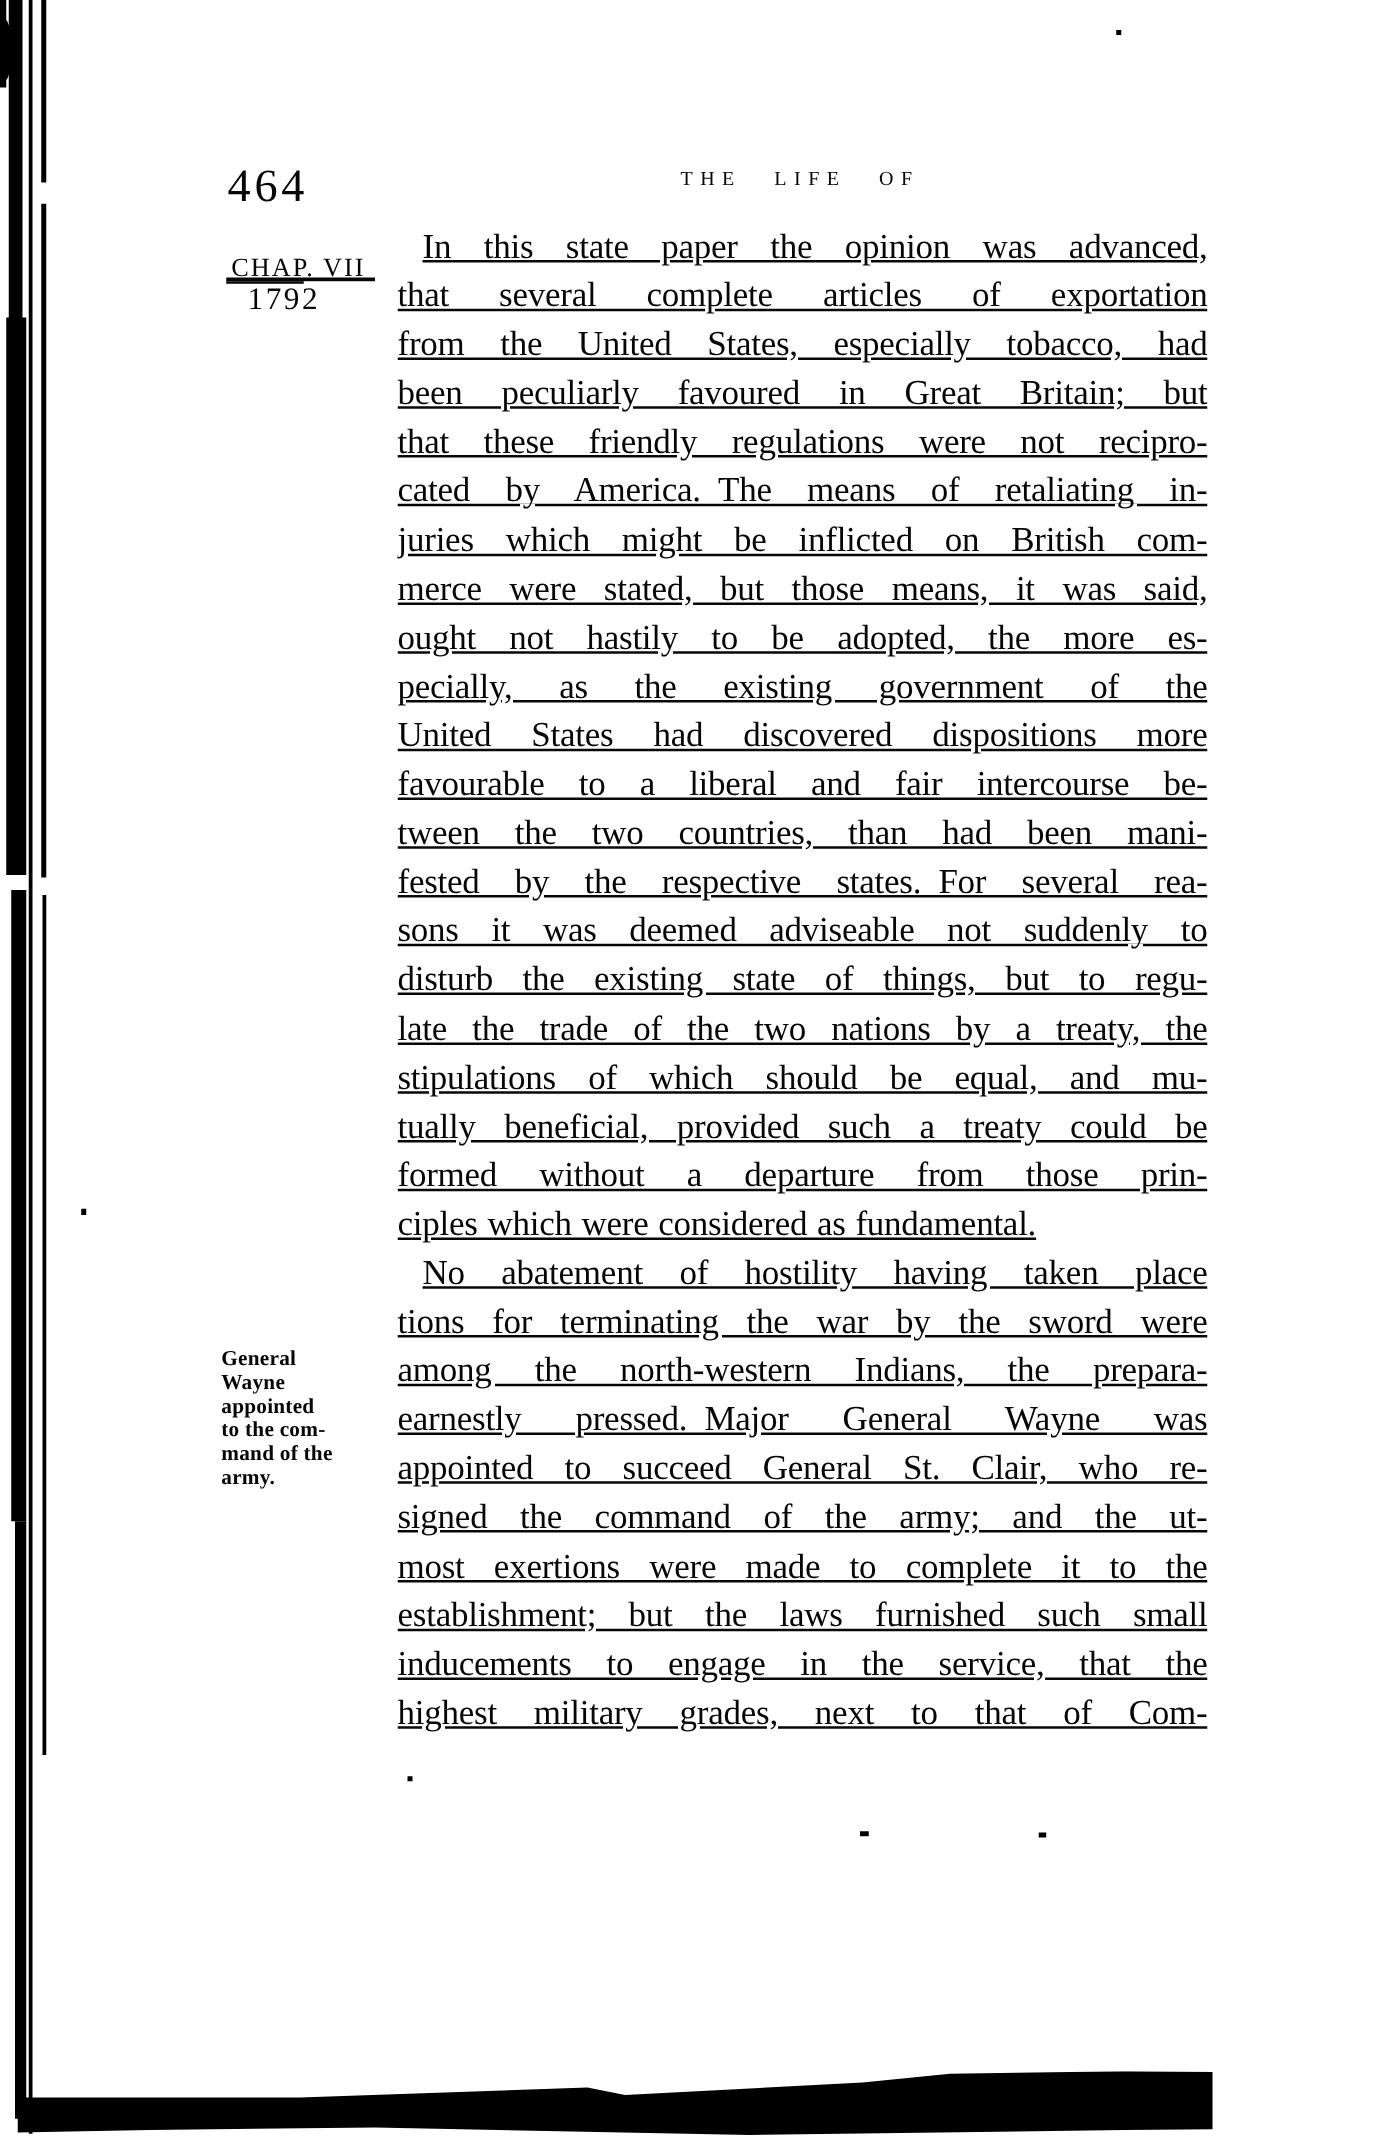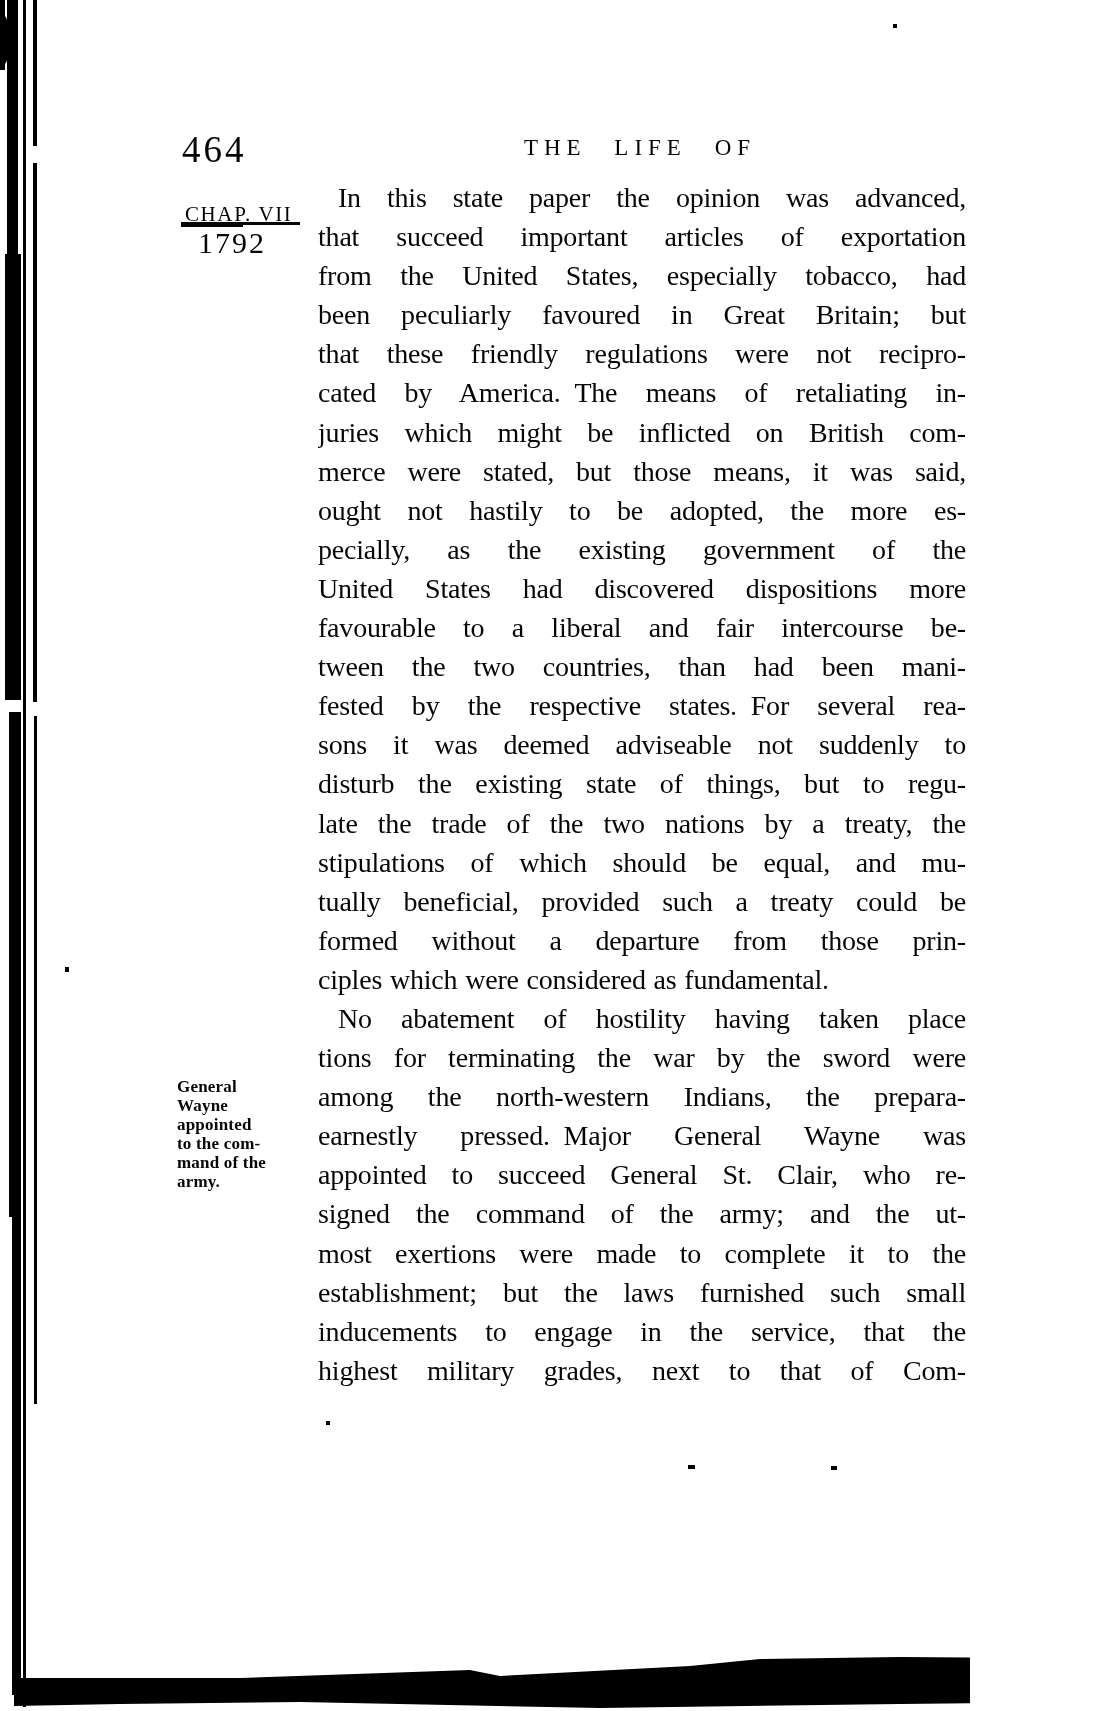--- a/index.html
+++ b/index.html
@@ -4,34 +4,34 @@
 <style>
   html,body{margin:0;padding:0;background:#fff;}
   .page{
     position:relative;width:970px;height:1711px;overflow:hidden;
     background:var(--paper,#ffffff);color:var(--ink,#060606);
     font-family:"Liberation Serif","DejaVu Serif",serif;
   }
   
   .pagenum{position:absolute;left:182px;top:128px;font-size:37px;letter-spacing:3px;}
   .running{position:absolute;left:450px;top:135px;width:380px;text-align:center;
-           font-size:23px;letter-spacing:6px;word-spacing:16px;}
+           font-size:16px;letter-spacing:6px;word-spacing:16px;}
   .chap{position:absolute;left:185px;top:202px;font-size:21px;letter-spacing:1.6px;}
   .rule{position:absolute;left:181px;top:222px;width:119px;height:3px;background:var(--ink,#060606);}
   .rule-smudge{position:absolute;left:181px;top:225px;width:62px;height:2px;background:var(--ink,#060606);}
-  .year{position:absolute;left:198px;top:226px;font-size:30px;letter-spacing:2px;}
+  .year{position:absolute;left:198px;top:226px;font-size:25px;letter-spacing:2px;}
   
   .note{position:absolute;left:177px;top:1077px;font-size:17px;font-weight:700;
         line-height:19px;letter-spacing:.2px;}
   .note-line{white-space:nowrap;}
   
   .body-text{position:absolute;left:318px;top:178px;width:648px;
              font-size:28px;letter-spacing:-.2px;word-spacing:1px;}
   .bline{height:39.1px;line-height:39.1px;overflow:hidden;
-         text-align:justify;text-align-last:justify;}
+         text-align:justify;text-align-last:justify;text-decoration:underline;}
   .bline.last{text-align-last:left;}
   .bline.indent{padding-left:20px;}
   
   .art,.speck{position:absolute;background:#000;}
   .bar-a1{left:7px;top:0;width:11px;height:258px;}
   .bar-a2{left:5px;top:254px;width:16px;height:446px;}
   .bar-a3{left:9px;top:712px;width:12px;height:505px;}
   .bar-a4{left:12px;top:1217px;width:9px;height:478px;}
   .bar-b {left:23px;top:0;width:3px;height:1707px;}
   .bar-c1{left:33px;top:0;width:4px;height:146px;}
@@ -89,21 +89,21 @@
       <div class="note-line">General</div>
       <div class="note-line">Wayne</div>
       <div class="note-line">appointed</div>
       <div class="note-line">to the com-</div>
       <div class="note-line">mand of the</div>
       <div class="note-line">army.</div>
     </div>
 
   <div class="body-text">
       <div class="bline indent">In this state paper the opinion was advanced,</div>
-      <div class="bline">that succeed important articles of exportation</div>
+      <div class="bline">that several complete articles of exportation</div>
       <div class="bline">from the United States, especially tobacco, had</div>
       <div class="bline">been peculiarly favoured in Great Britain; but</div>
       <div class="bline">that these friendly regulations were not recipro-</div>
       <div class="bline">cated by America. The means of retaliating in-</div>
       <div class="bline">juries which might be inflicted on British com-</div>
       <div class="bline">merce were stated, but those means, it was said,</div>
       <div class="bline">ought not hastily to be adopted, the more es-</div>
       <div class="bline">pecially, as the existing government of the</div>
       <div class="bline">United States had discovered dispositions more</div>
       <div class="bline">favourable to a liberal and fair intercourse be-</div>

